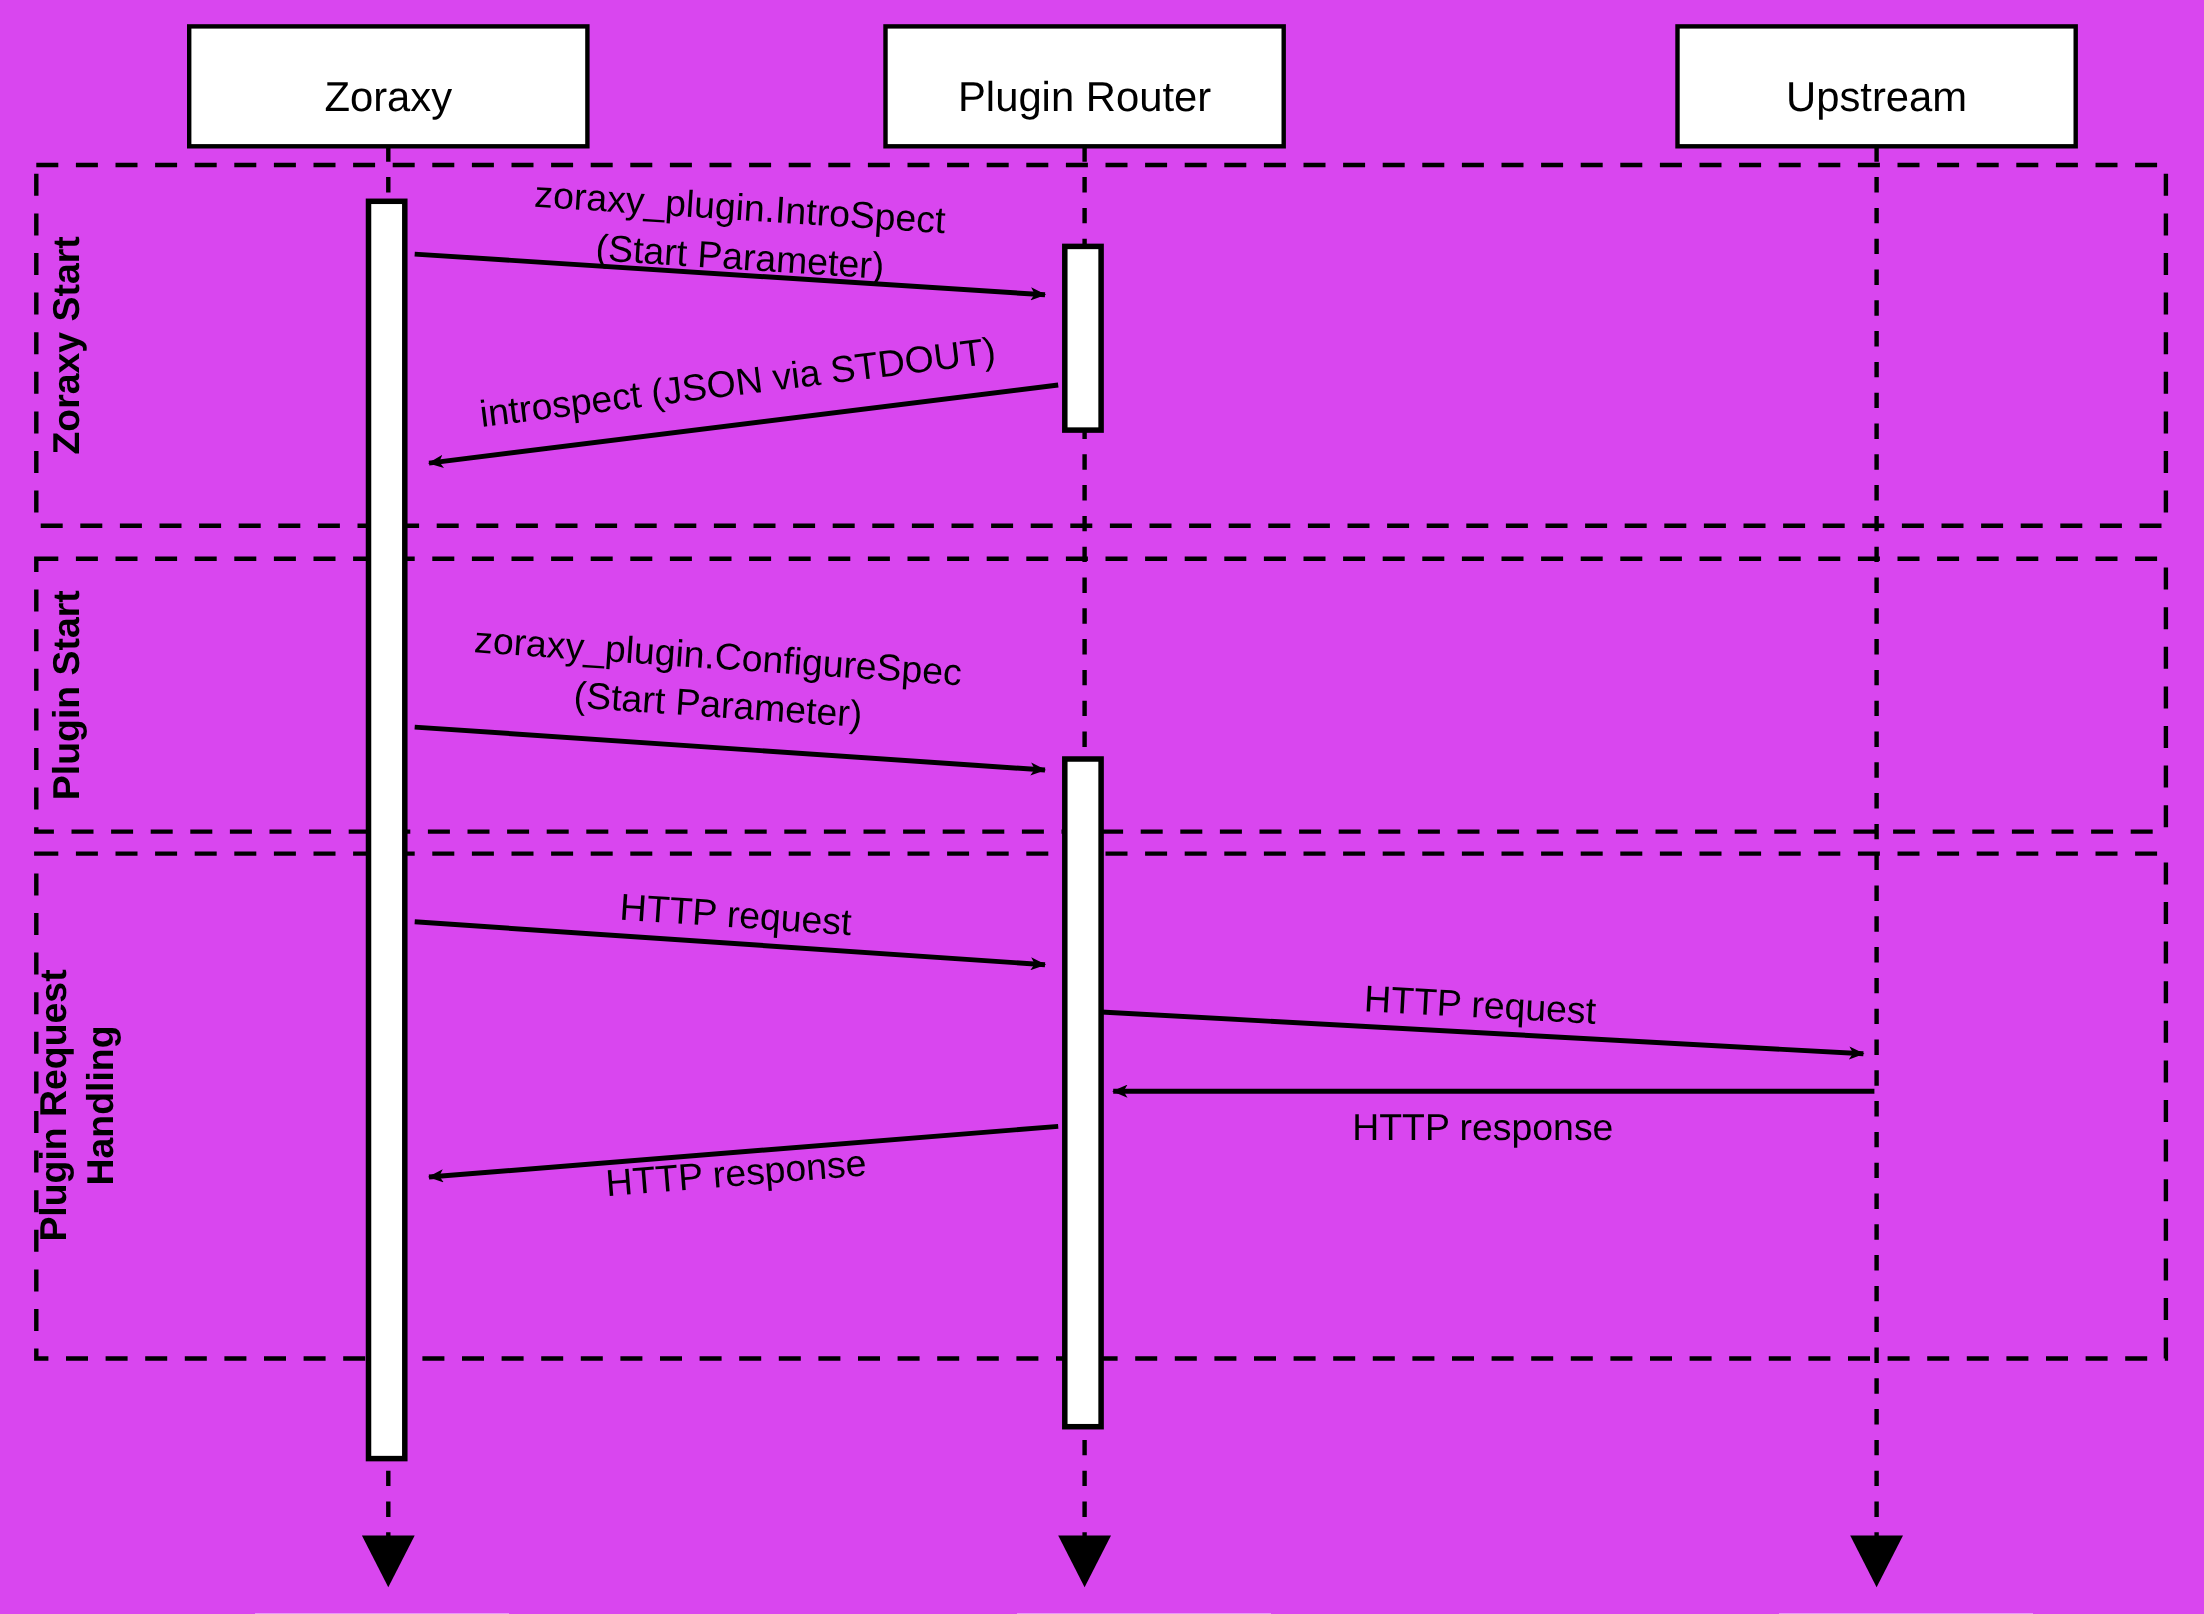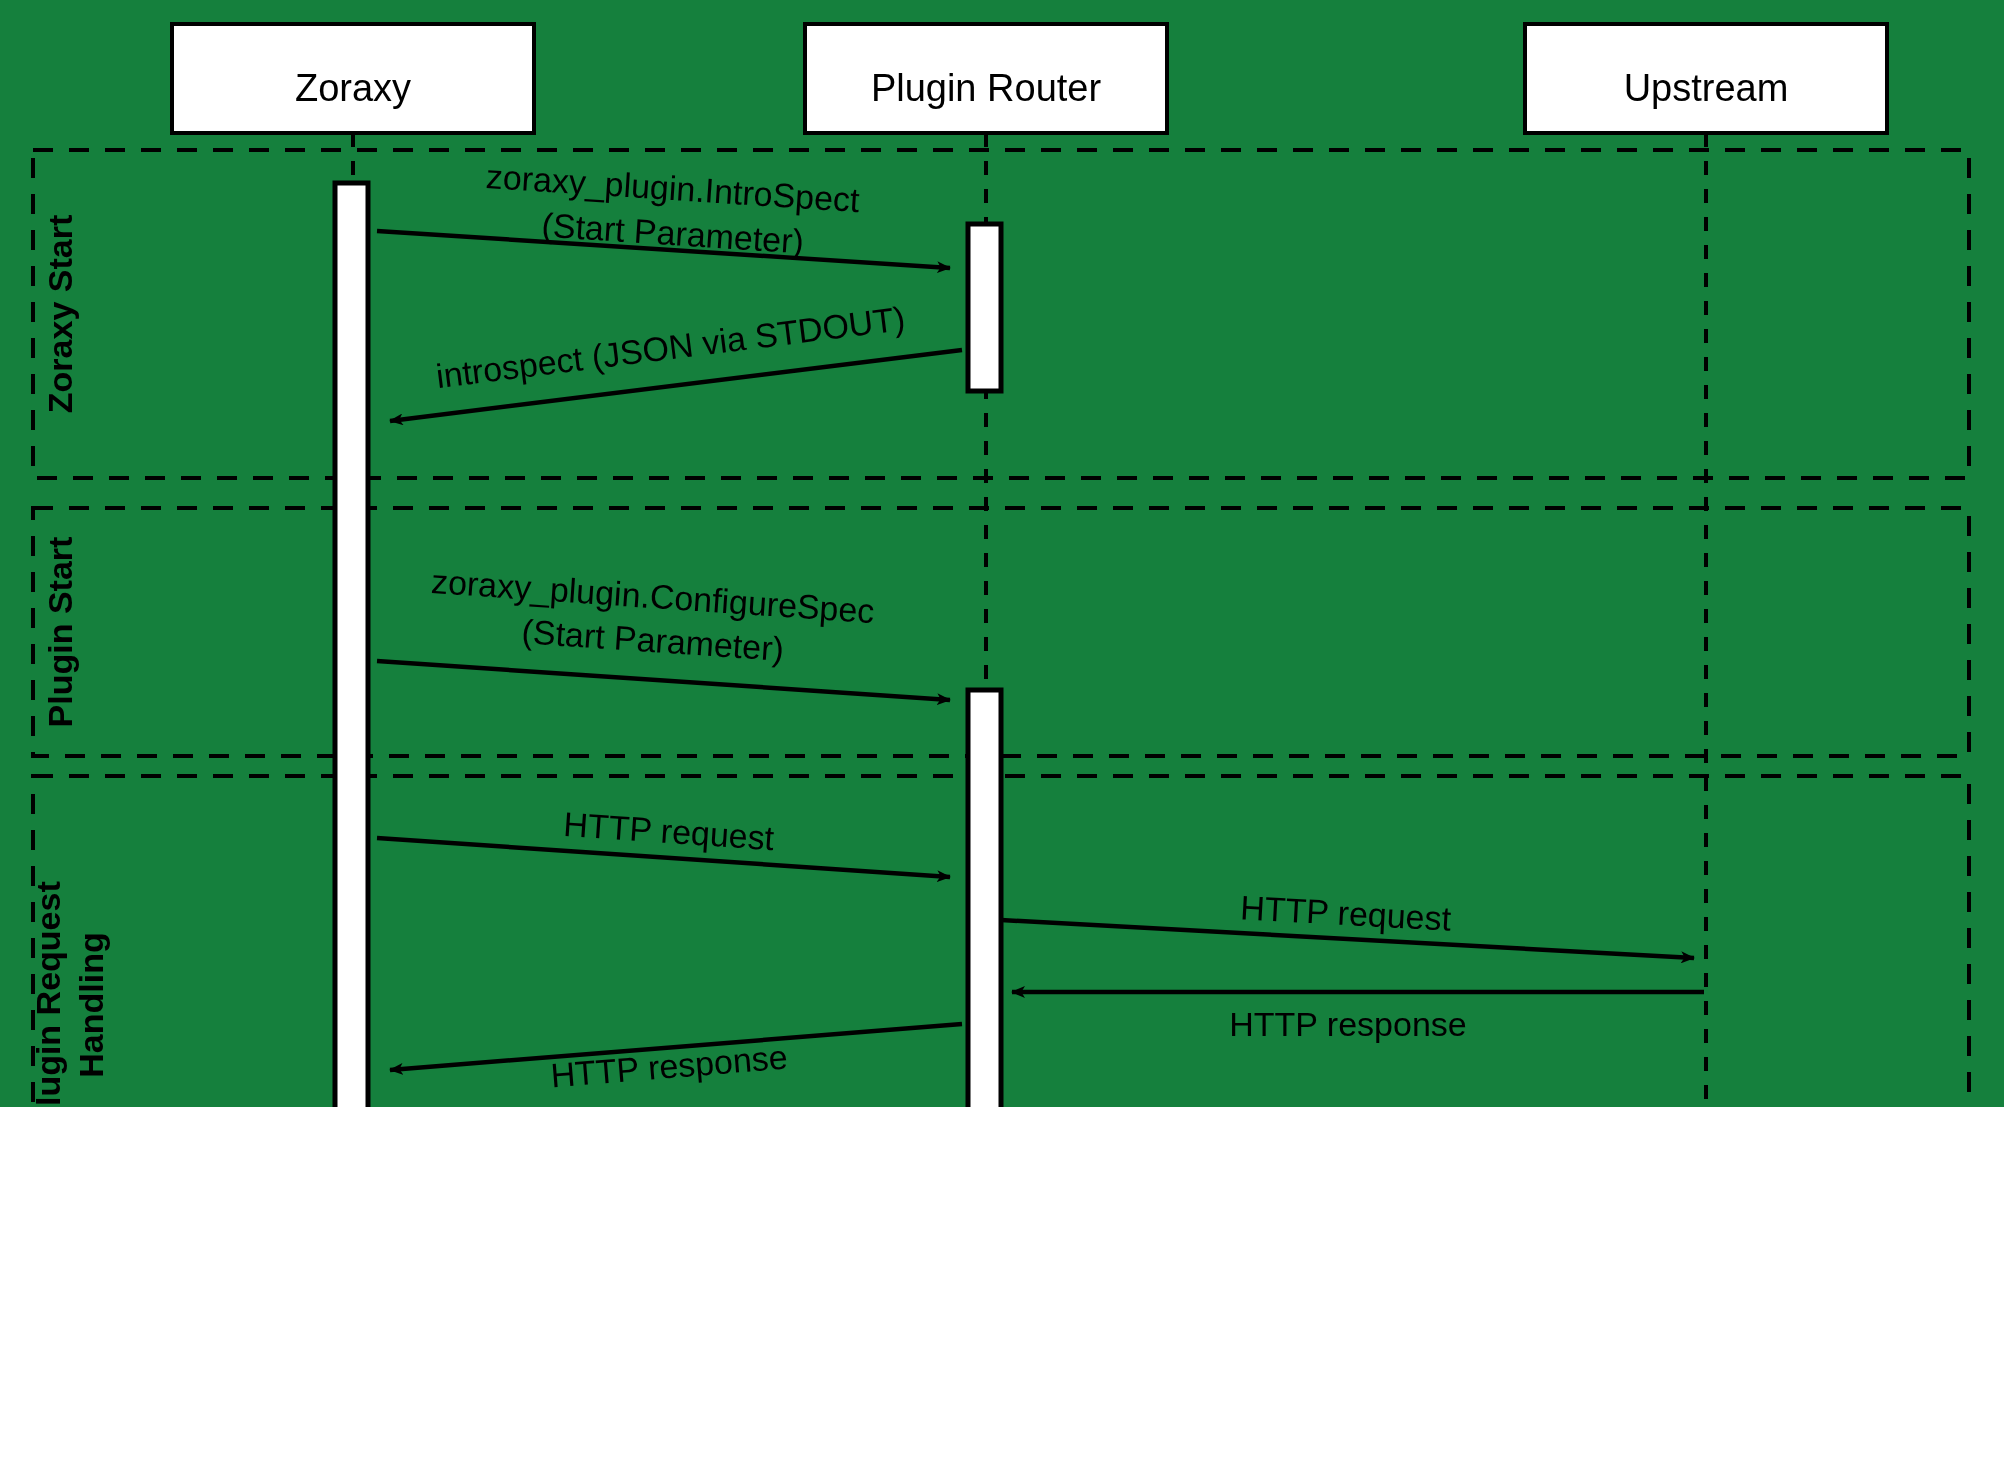--- a/index.html
+++ b/index.html
@@ -6,22 +6,22 @@
     margin: 0;
     padding: 0;
     background: #ffffff;
   }
   body {
     font-family: "Liberation Sans", sans-serif;
   }
   #diagram-root {
     position: relative;
     width: 2004px;
-    height: 1107px;
-    background: #15803d;
+    height: 1467px;
+    background: #d946ef;
     overflow: hidden;
   }
   svg.seq-canvas {
     display: block;
     width: 2004px;
     height: 1467px;
   }
   .participant-box {
     fill: #ffffff;
     stroke: #000000;

